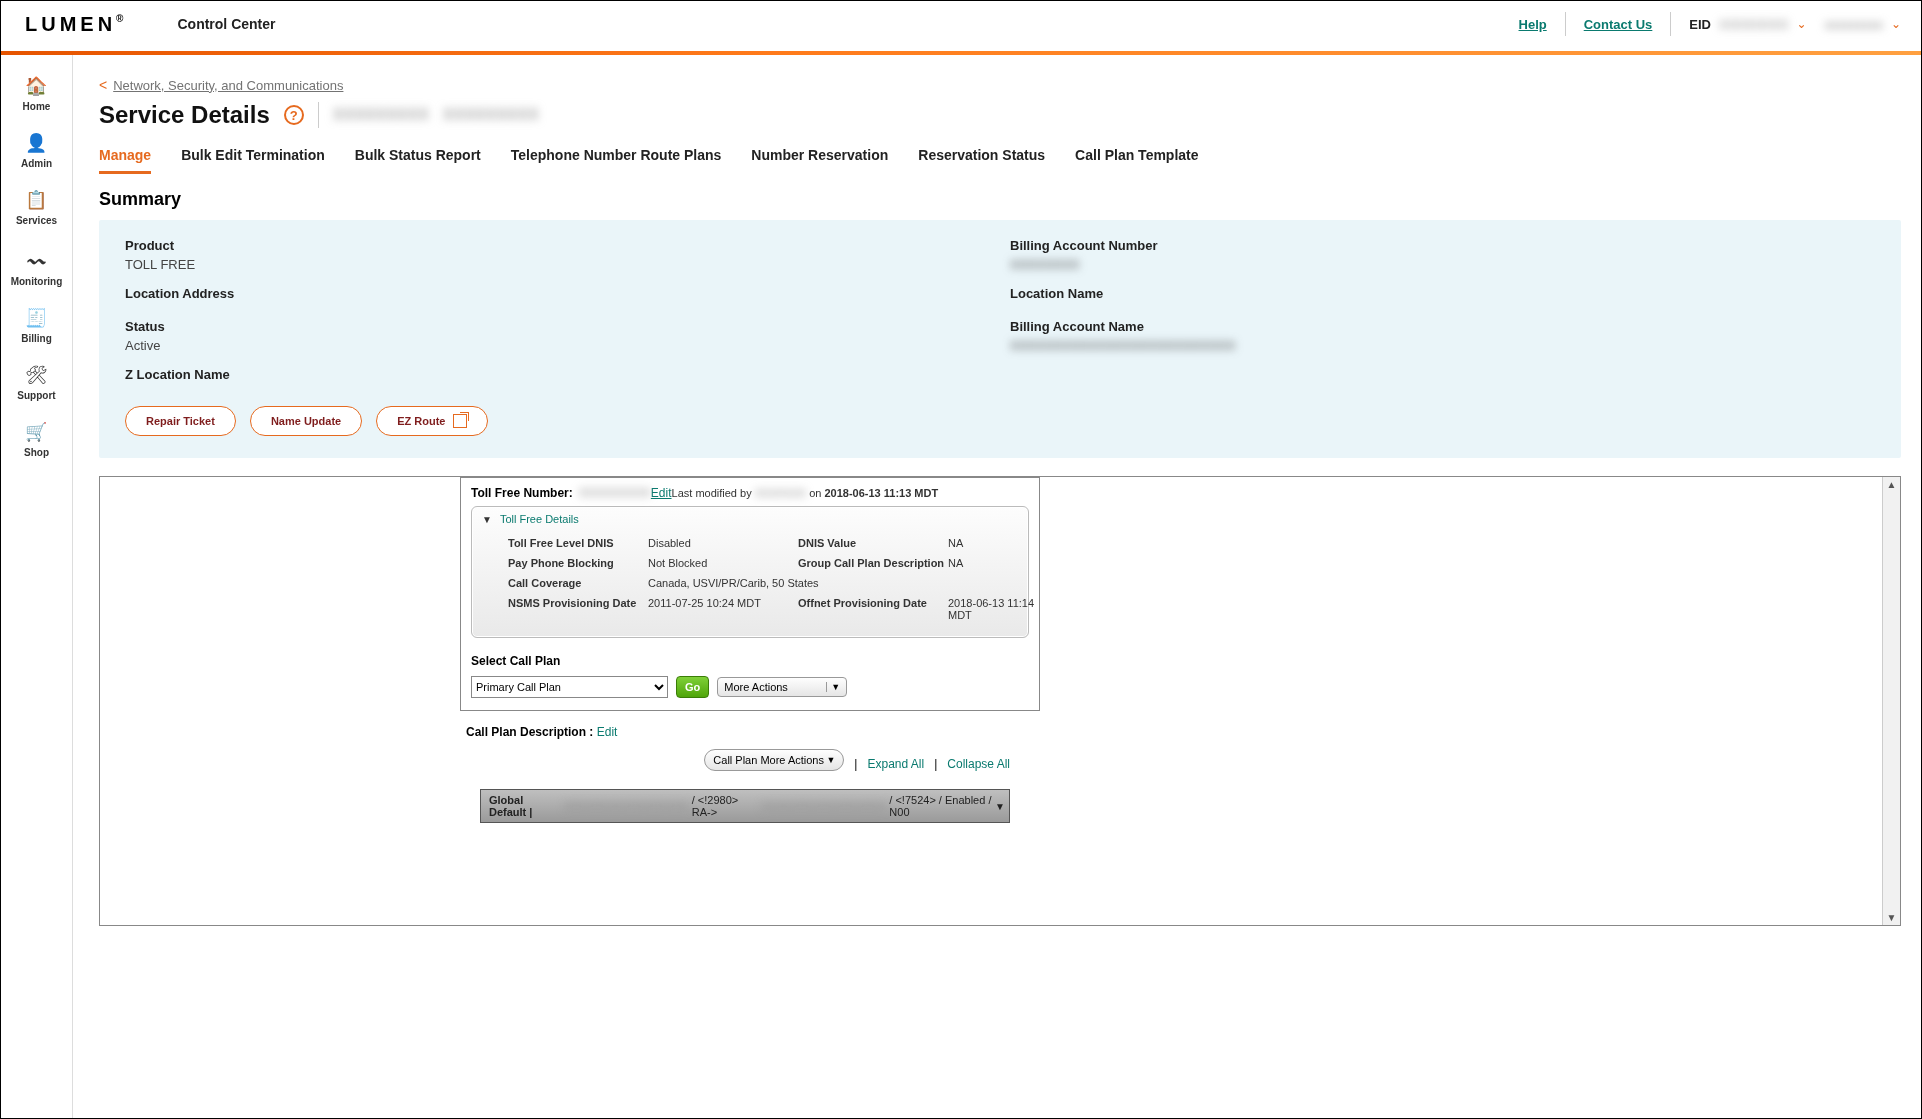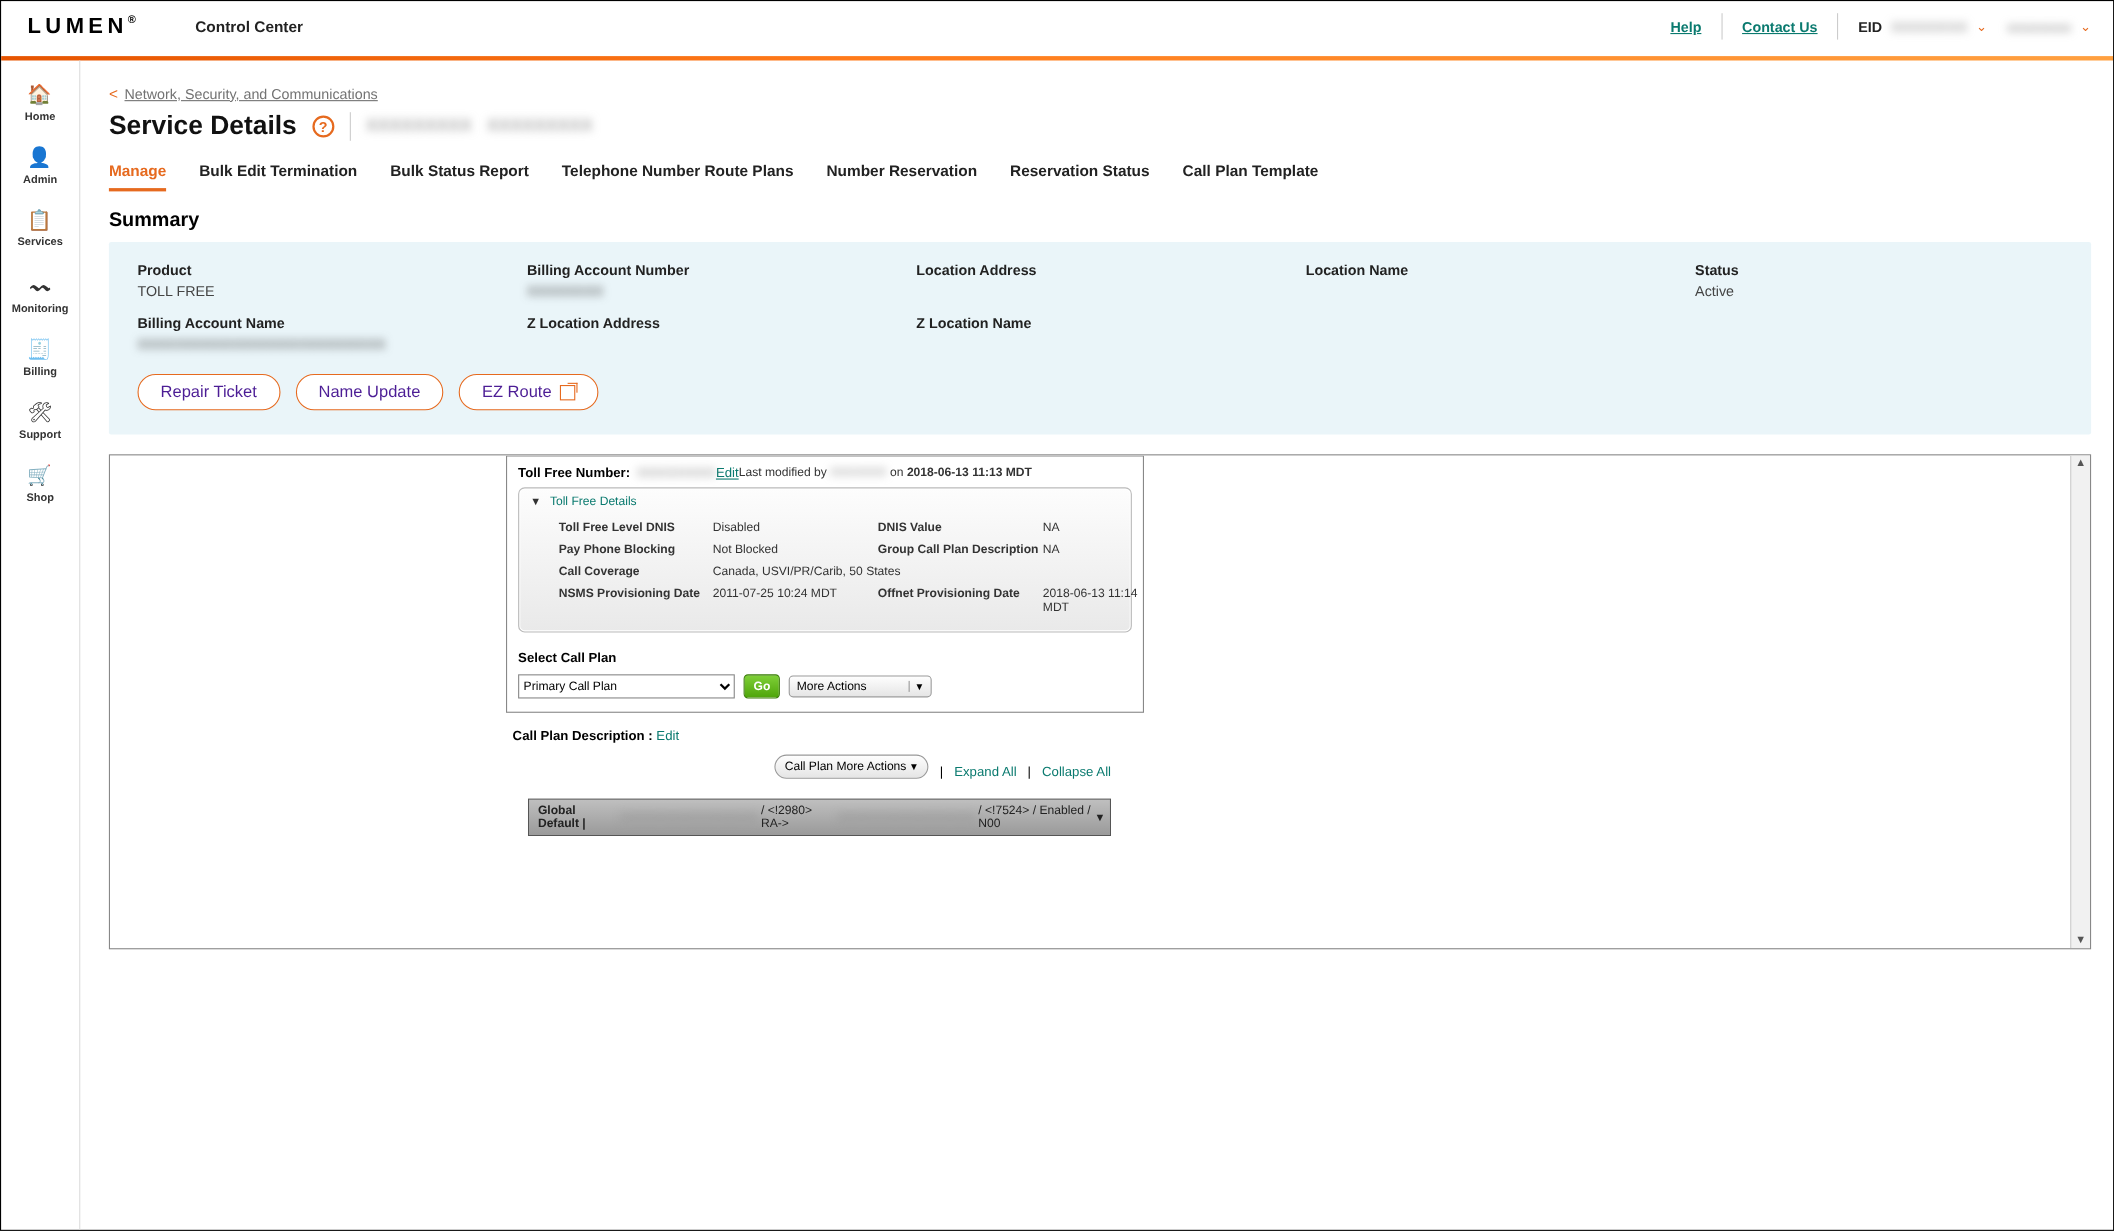--- a/index.html
+++ b/index.html
@@ -37,25 +37,25 @@
   .help-q { width:20px; height:20px; border:2px solid #e66a1f; border-radius:50%; display:flex; align-items:center; justify-content:center; color:#e66a1f; font-weight:700; font-size:13px; }
   .title-sep { width:1px; height:26px; background:#ccc; }
 
   .tabs { display:flex; gap:30px; border-bottom:1px solid transparent; margin-bottom:14px; }
   .tab { font-size:14px; font-weight:700; color:#222; padding-bottom:8px; cursor:pointer; }
   .tab.active { color:#e66a1f; border-bottom:3px solid #e66a1f; }
 
   .section-head { font-size:18px; font-weight:800; margin-bottom:10px; }
 
   .summary-card { background:#eaf5f9; border-radius:2px; padding:18px 26px 22px 26px; margin-bottom:18px; }
-  .sum-grid { display:grid; grid-template-columns: repeat(5, 1fr); row-gap:14px; column-gap:20px; }
+  .sum-grid { display:grid; grid-template-columns: repeat(2, 1fr); row-gap:14px; column-gap:20px; }
   .sum-cell .lbl { font-size:13px; font-weight:700; color:#222; margin-bottom:4px; }
   .sum-cell .val { font-size:13px; color:#444; }
   .btn-row { display:flex; gap:14px; margin-top:20px; }
-  .pill-btn { border:1.5px solid #e66a1f; color:#4c1d95; background:#fff; border-radius:18px; padding:7px 20px; font-size:15px; font-weight:400; cursor:pointer; display:flex; align-items:center; gap:8px; }
+  .pill-btn { border:1.5px solid #e66a1f; color:#7f1d1d; background:#fff; border-radius:18px; padding:7px 20px; font-size:11px; font-weight:700; cursor:pointer; display:flex; align-items:center; gap:8px; }
   .ext-icon { width:14px; height:14px; border:1.5px solid #e66a1f; display:inline-block; position:relative; }
   .ext-icon::after{ content:""; position:absolute; top:-3px; right:-3px; width:8px; height:8px; border-top:1.5px solid #e66a1f; border-right:1.5px solid #e66a1f; }
 
   
   .legacy-wrap { border:1px solid #888; height:450px; position:relative; overflow:hidden; }
   .legacy-scroll { position:absolute; right:0; top:0; width:18px; height:100%; background:#f1f1f1; border-left:1px solid #ccc; display:flex; flex-direction:column; justify-content:space-between; align-items:center; }
   .legacy-scroll .arr { font-size:10px; color:#555; padding:2px 0; cursor:pointer; }
   .legacy-inner { padding: 0 0 0 360px; }
 
   .tfn-box { border:1px solid #888; width:580px; background:#fff; }
@@ -195,24 +195,20 @@
           <div class="lbl">Location Name</div>
           <div class="val"></div>
         </div>
       <div class="sum-cell">
           <div class="lbl">Status</div>
           <div class="val">Active</div>
         </div>
       <div class="sum-cell">
           <div class="lbl">Billing Account Name</div>
           <div class="val blur">XXXXXXXXXXXXXXXXXXXXXXXXXX</div>
-        </div>
-      <div class="sum-cell">
-          <div class="lbl">Z Location Address</div>
-          <div class="val"></div>
         </div>
       <div class="sum-cell">
           <div class="lbl">Z Location Name</div>
           <div class="val"></div>
         </div>
     </div>
     <div class="btn-row">
       <button class="pill-btn">Repair Ticket</button>
       <button class="pill-btn">Name Update</button>
       <button class="pill-btn">

